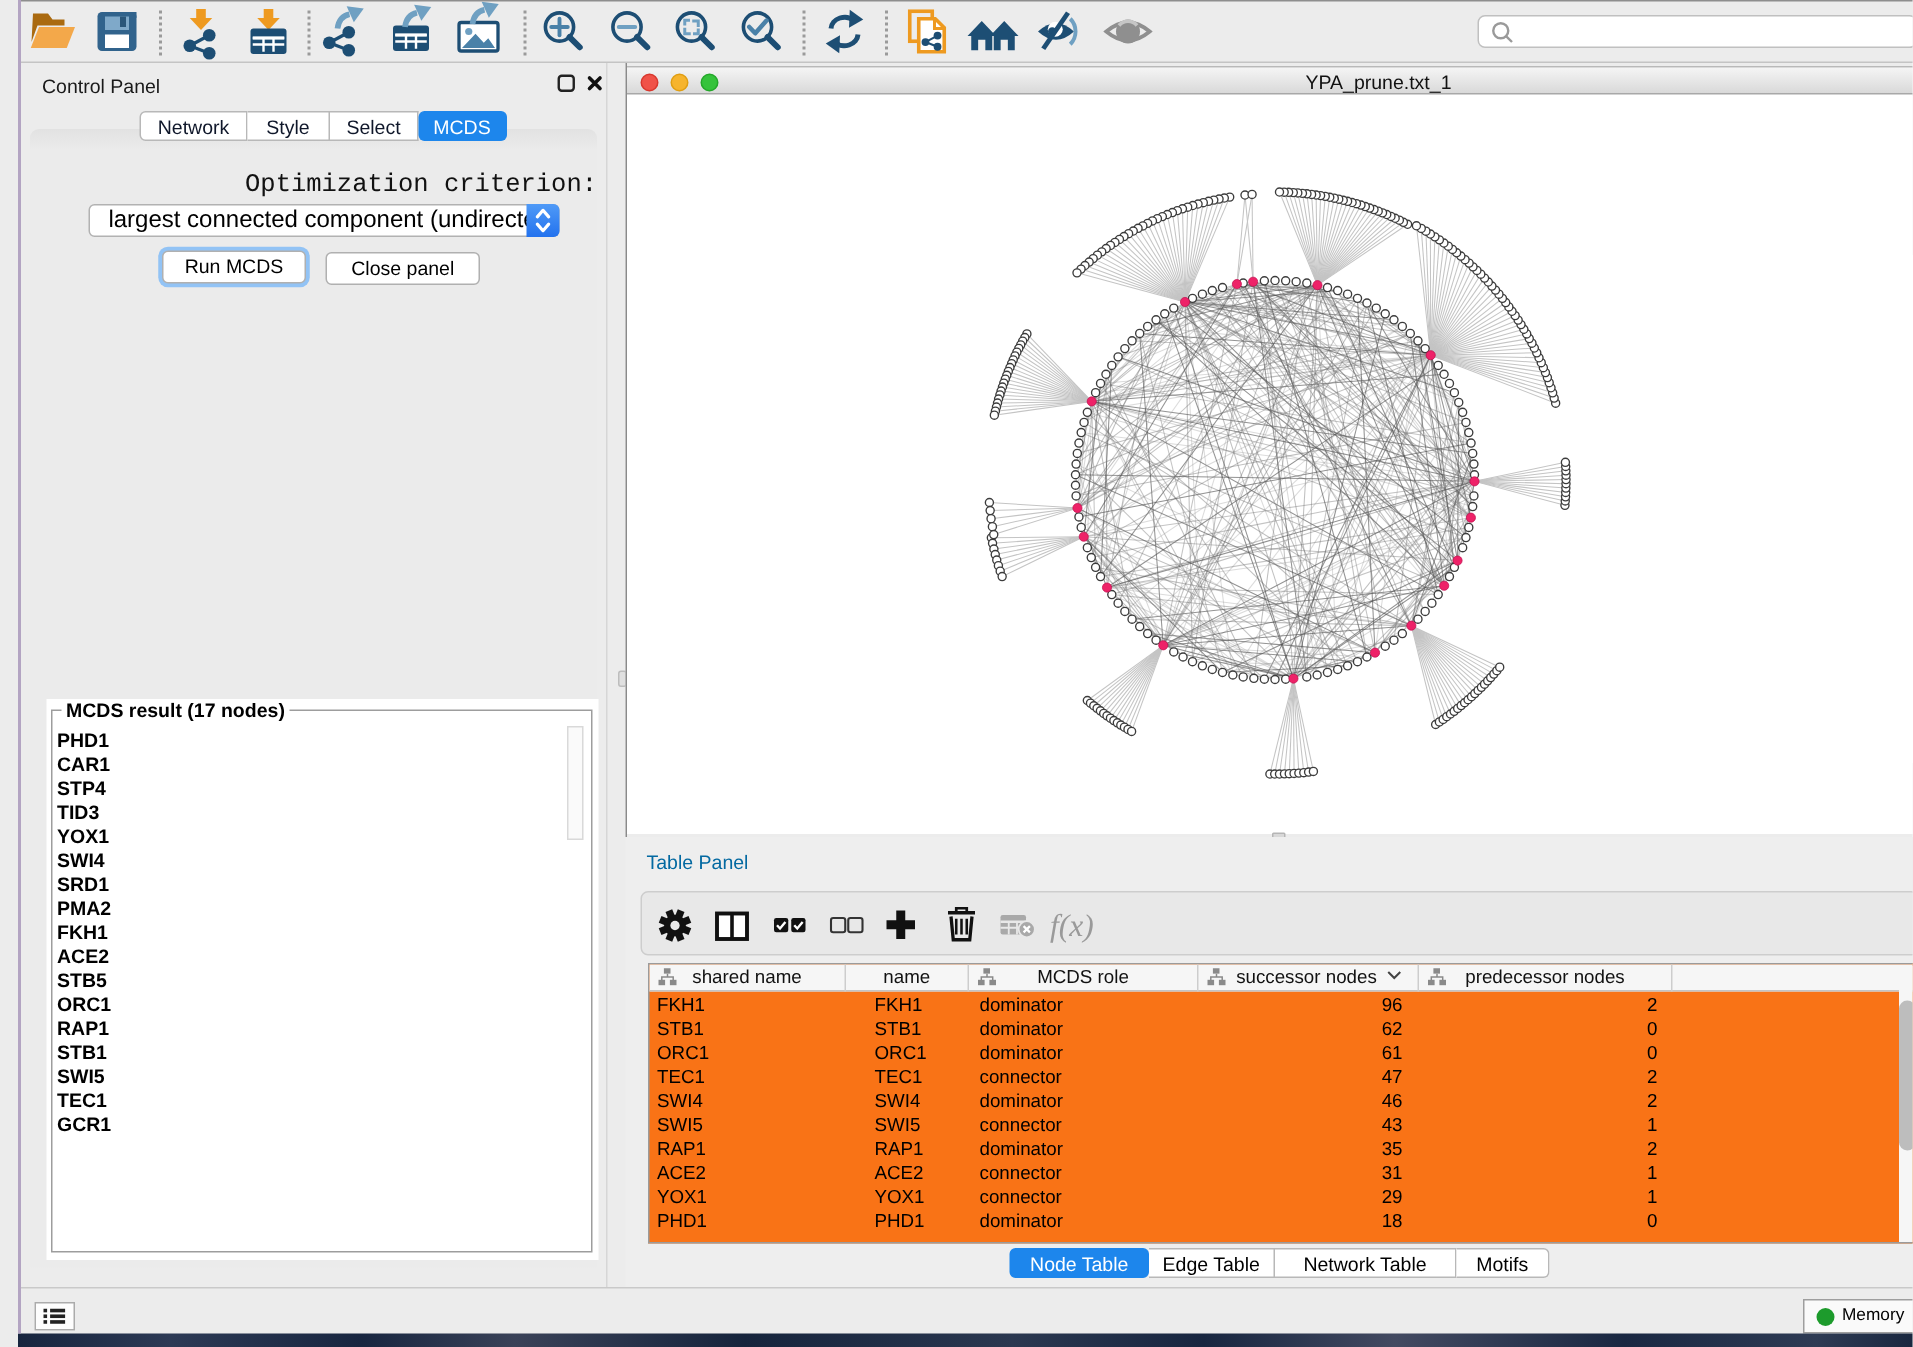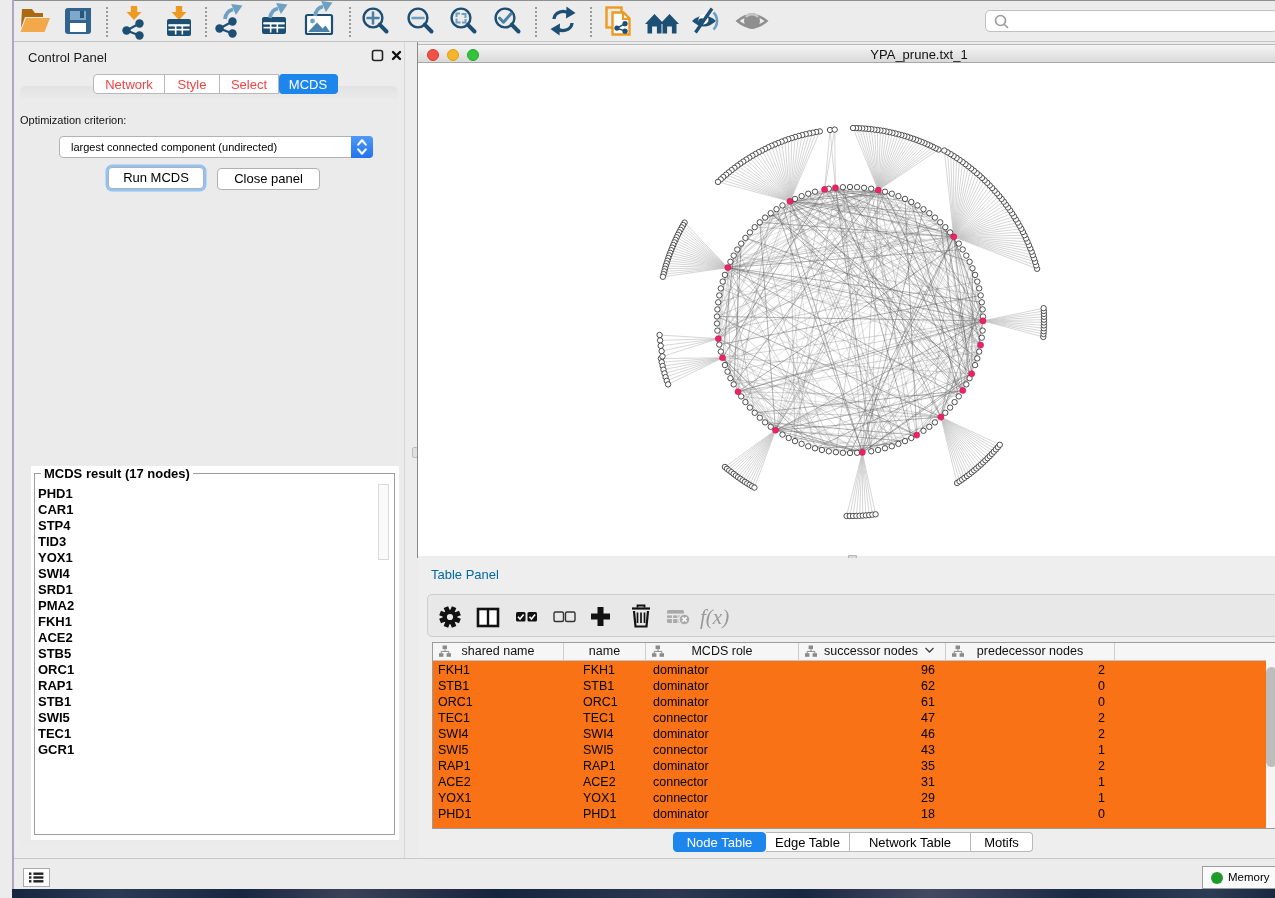--- a/index.html
+++ b/index.html
@@ -11,31 +11,31 @@
 .vsep { position:absolute; top:6px; height:30px; width:0;
   border-left:2px dotted #9a9a9a; }
 #searchbox { position:absolute; left:973px; top:9px; width:293px; height:22px;
   background:#fff; border:1px solid #c0c0c0; border-radius:5px; }
 
 #cpanel { left:2px; top:42px; width:390px; height:816px; background:#ececec; }
 #cpanel-title { position:absolute; left:14px; top:8px; font-size:13px; color:#1a1a1a; }
 .winbtns { position:absolute; top:7px; }
 #tabs { position:absolute; left:79px; top:32px; height:20px; font-size:13px; z-index:3; }
 .tab { float:left; height:20px; line-height:19px; background:#fff; white-space:nowrap;
-  border:1px solid #b8b8b8; border-left:none; color:#ef4444; text-align:center; }
+  border:1px solid #b8b8b8; border-left:none; color:#0f172a; text-align:center; }
 .tab.first { border-left:1px solid #b8b8b8; border-radius:4px 0 0 4px; }
 .tab.last { border-radius:0 4px 4px 0; }
 .tab.sel { background:#1d86ec; color:#ffffff; border-color:#1d86ec; border-radius:4px; }
 #tabpane { position:absolute; left:6px; top:44px; width:378px; height:759px;
   background:linear-gradient(#e2e2e2, #ebebeb 14px); border-radius:6px 6px 0 0; }
-#optlabel { position:absolute; left:0; width:378px; top:28px; text-align:left;
-  font-size:11px; color:#111; }
+#optlabel { position:absolute; left:0; width:378px; top:28px; text-align:right;
+  font-size:17px; color:#111;font-family:Liberation Mono, monospace; }
 #combo { position:absolute; left:39px; top:50px; width:314px; height:22px; background:#fff;
-  border:1px solid #b2b2b2; border-radius:4px; font-size:11px; line-height:20px;
-  padding-left:11px; color:#000; }
+  border:1px solid #b2b2b2; border-radius:4px; font-size:16px; line-height:20px;
+  padding-left:11px; color:#000;text-align:right; }
 #combo-btn { position:absolute; right:-1px; top:-1px; width:22px; height:22px;
   border-radius:0 4px 4px 0; background:linear-gradient(#4f9af7,#2372ee); }
 .btn { position:absolute; height:22px; background:#fff; border:1px solid #b0b0b0;
   border-radius:4px; font-size:13px; text-align:center; line-height:20px; color:#000; }
 #runbtn { left:88px; top:81px; width:96px; box-shadow:0 0 0 2.5px #92c3f5; }
 #closebtn { left:197px; top:82px; width:103px; }
 #mcds-outer { position:absolute; left:11px; top:380px; width:368px; height:374px; background:#fff; }
 #mcds-fs { position:absolute; left:3px; top:7px; width:361px; height:362px;
   border:1px solid #9d9d9d;font-weight:bold; }
 #mcds-label { position:absolute; left:6px; top:-8px; background:#fff; padding:0 3px;

